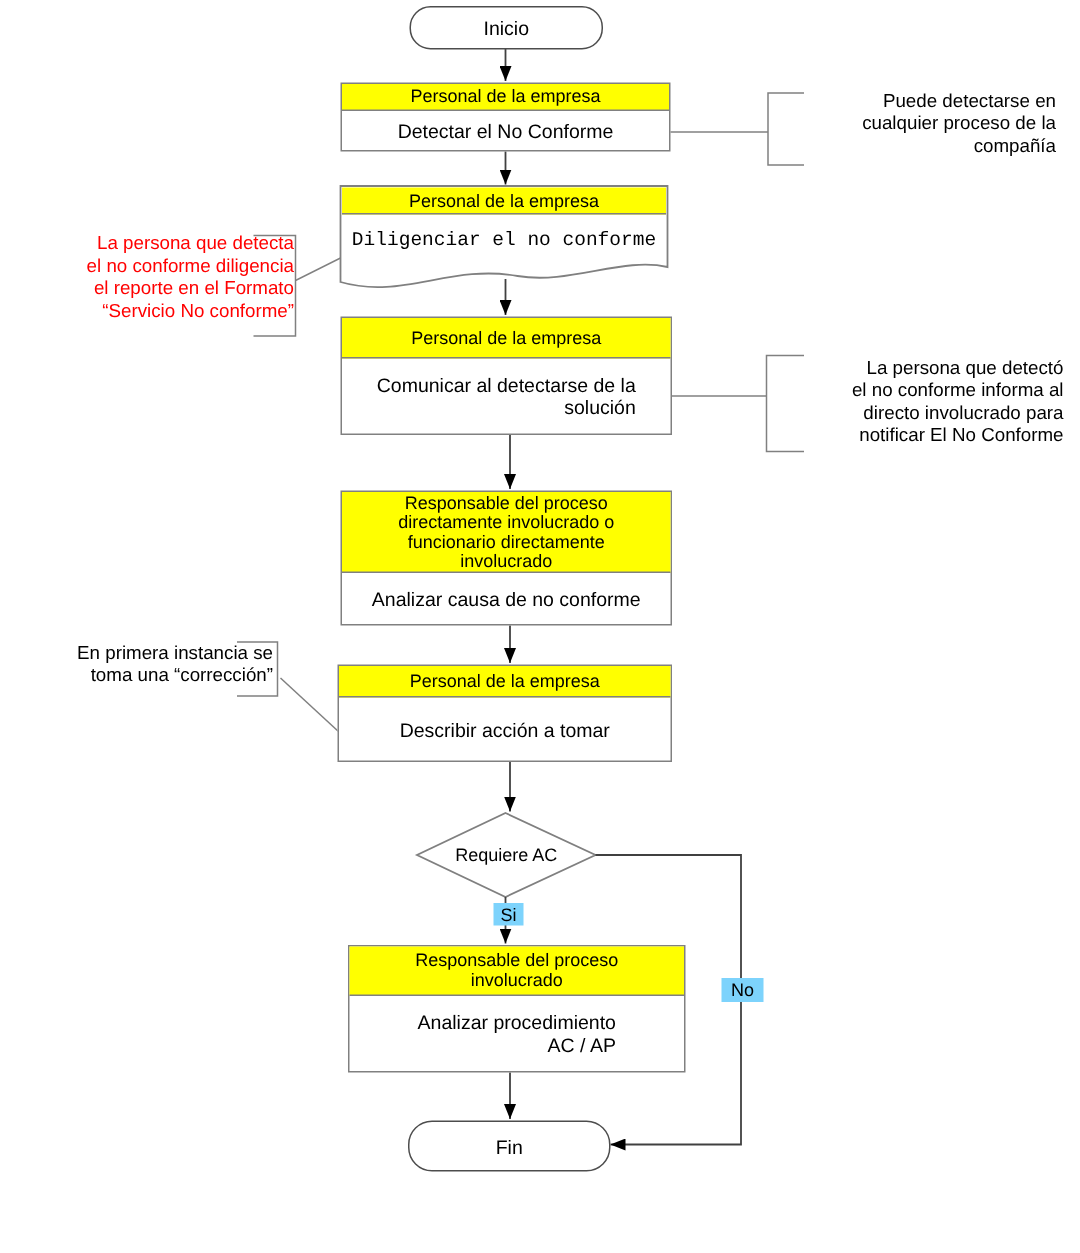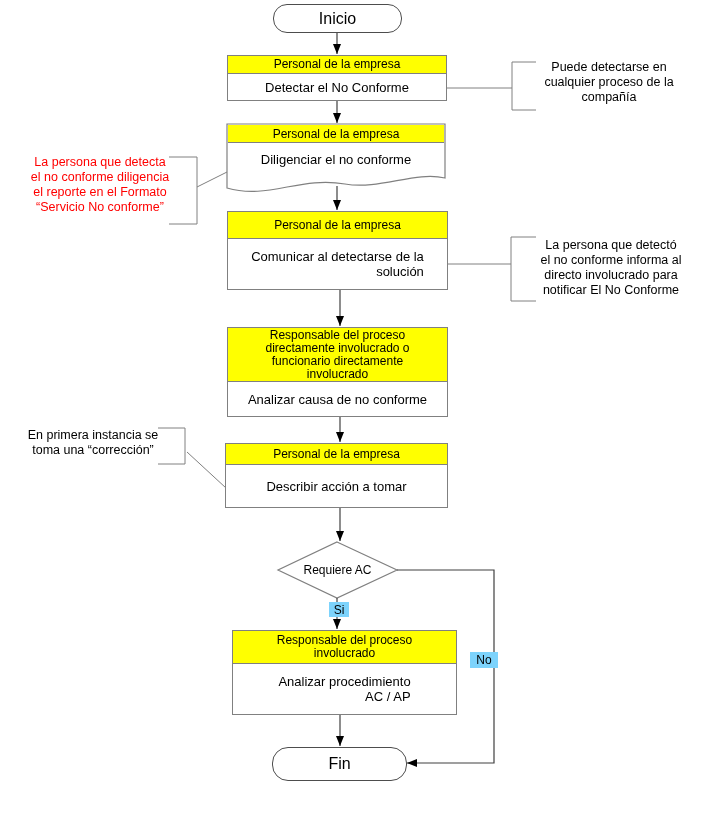--- a/index.html
+++ b/index.html
@@ -14,21 +14,21 @@
     position:relative;width:720px;height:835px;background:#fff;overflow:hidden;
     font-family:"Liberation Sans", sans-serif;color:#000;
   }
   svg.layer{position:absolute;left:0;top:0;width:720px;height:835px;}
   .flow{stroke:var(--flow-line);stroke-width:1.2;fill:none;}
   .conn{stroke:var(--connector);stroke-width:1;fill:none;}
   .shape{fill:#ffffff;stroke:var(--box-border);stroke-width:1.2;}
 
   .oval{
     position:absolute;border:1px solid #4d4d4d;border-radius:16px;background:#fff;
-    display:flex;align-items:center;justify-content:center;font-size:16px;
+    display:flex;align-items:center;justify-content:center;font-size:13px;
   }
   .ov-start{left:273px;top:4px;width:127px;height:27px;border-radius:14px;}
   .ov-end{left:272px;top:747px;width:133px;height:32px;}
 
   .step{position:absolute;border:1px solid var(--box-border);background:#fff;display:flex;flex-direction:column;}
   .hd{
     background:var(--header-fill);border-bottom:1px solid var(--box-border);
     display:flex;align-items:center;justify-content:center;text-align:center;
     font-size:12px;line-height:13px;white-space:pre-line;
   }
@@ -43,36 +43,36 @@
   .s6{left:232px;top:630px;width:223px;height:83px;} .s6 .hd{height:32px;}
 
   
   .doc-hd{
     position:absolute;left:228px;top:125px;width:216px;height:17px;
     background:var(--header-fill);border-bottom:1px solid var(--box-border);
     display:flex;align-items:center;justify-content:center;font-size:12px;
   }
   .doc-bd{
     position:absolute;left:228px;top:143px;width:216px;height:32px;
-    display:flex;align-items:center;justify-content:center;font-size:13px;
+    display:flex;align-items:center;justify-content:center;font-size:13px;font-family:Liberation Mono, monospace;
   }
 
   .decision-label{
     position:absolute;left:278px;top:542px;width:119px;height:56px;
     display:flex;align-items:center;justify-content:center;font-size:12px;
   }
   .edge-label{
     position:absolute;background:#7dd3fc;display:flex;align-items:center;justify-content:center;
     font-size:12px;
   }
   .lbl-si{left:329px;top:602px;width:20px;height:15px;}
-  .lbl-no{left:470px;top:652px;width:28px;height:16px;}
+  .lbl-no{left:481px;top:652px;width:28px;height:16px;}
 
   .ann{
-    position:absolute;text-align:center;white-space:pre-line;
+    position:absolute;text-align:right;white-space:pre-line;
     font-size:12.5px;line-height:15px;
   }
   .a1{left:514px;top:60px;width:190px;}
   .a2{left:4px;top:155px;width:192px;color:var(--annotation-red);}
   .a3{left:513px;top:238px;width:196px;}
   .a4{left:4px;top:428px;width:178px;}
 </style>
 </head>
 <body>
 

